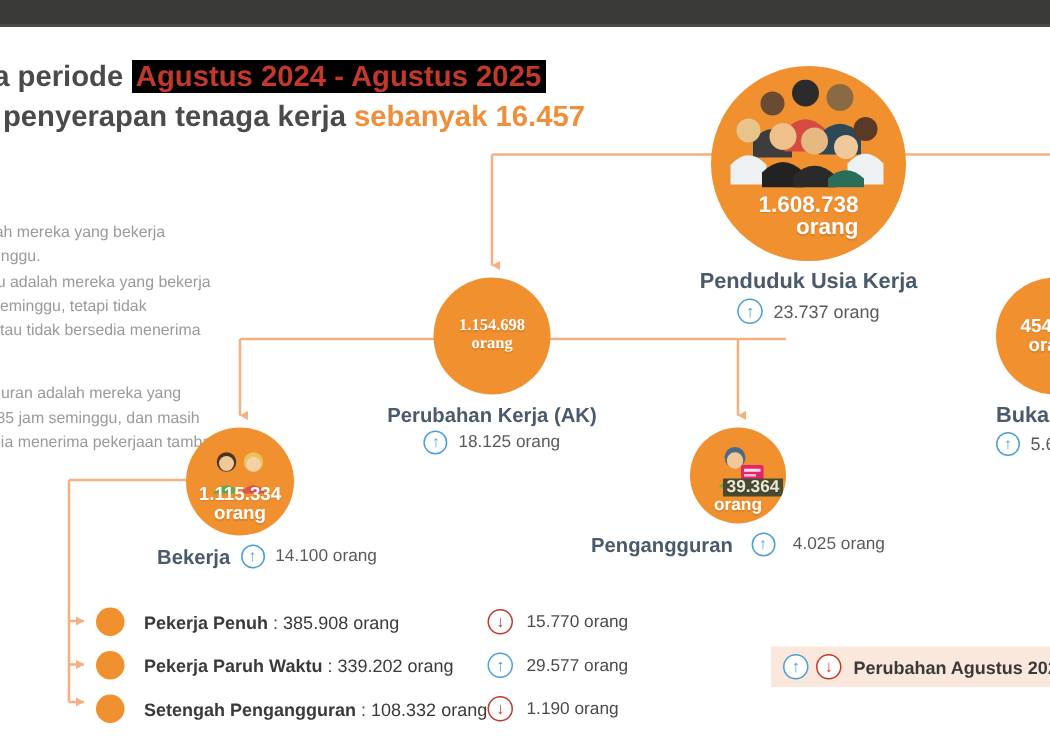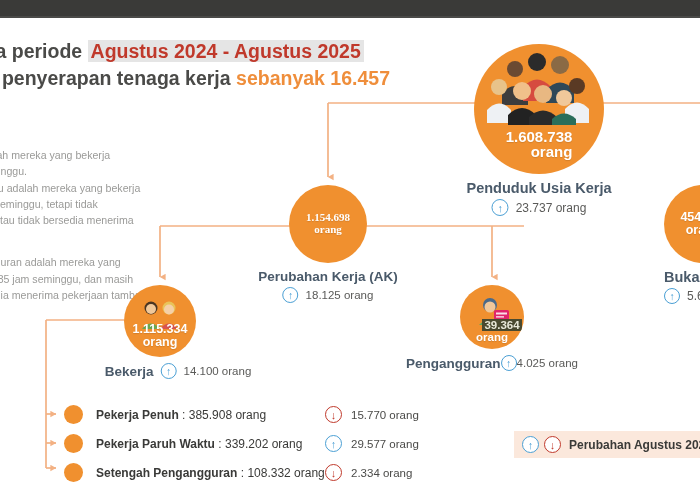--- a/index.html
+++ b/index.html
@@ -25,21 +25,21 @@
     background:#4a4a48;
   }
 
   
   #headline{
     position:absolute; left:-62px; top:38px; width:430px;
     font-size:19.5px; font-weight:bold; line-height:1.38;
     color:#4a4a48; white-space:nowrap;
   }
   #headline .hl-red{
-    color:#c0392b; background:#e5e5e5; padding:0 3px;
+    color:#c0392b; background:#000000; padding:0 3px;
   }
   #headline .hl-orange{ color:#ef8e3b; }
 
   
   #definitions{
     position:absolute; left:-96px; top:148px; width:300px;
     font-size:10.6px; line-height:1.45; color:#9a9a98;
     white-space:nowrap;
   }
   #definitions p{ margin-bottom:1px; }
@@ -118,21 +118,21 @@
     display:flex; align-items:center; gap:7px; white-space:nowrap;
   }
   #node-bekerja .cap-title{ font-size:13.5px;padding-left:36px; }
   #node-bekerja .cap-val{ font-size:11.5px; color:#5a5a58; }
 
   #node-pengangguran{ left:460px; top:285px; }
   #node-pengangguran .bubble{ width:64px; height:64px; }
   #node-pengangguran .val{ font-size:11.5px; padding-bottom:6px; }
   #node-pengangguran .caption{ top:70px; }
   #node-pengangguran .cap-row{
-    display:flex; align-items:center; gap:0; white-space:nowrap;
+    display:flex; align-items:center; gap:12px; white-space:nowrap;
   }
   #node-pengangguran .cap-title{ font-size:13.5px; }
   #node-pengangguran .cap-val{ font-size:11.5px; color:#5a5a58; }
 
   #node-bukanangkatankerja{ left:664px; top:185px; }
   #node-bukanangkatankerja .bubble{ width:78px; height:78px; justify-content:center; }
   #node-bukanangkatankerja .val{ font-size:12.5px; }
   #node-bukanangkatankerja .caption{
     top:84px; left:0; transform:none; text-align:left;
   }
@@ -373,21 +373,21 @@
     </span>
   </div>
 
   <div class="bd-row">
     <span class="bd-dot"></span>
     <span class="bd-text">
       <b>Setengah Pengangguran</b><span> : </span><span>108.332 orang</span>
     </span>
     <span class="bd-delta">
       <span class="arrow down" style="width:17px;height:17px;font-size:11px;">↓</span>
-      <span>2.334 orang</span>
+      <span>1.190 orang</span>
     </span>
   </div>
 
 </div>
 
 <div id="legend">
   <span class="arrow up" style="width:17px;height:17px;font-size:11px;">↑</span>
   <span class="arrow down" style="width:17px;height:17px;font-size:11px;">↓</span>
   <span class="legend-text">Perubahan Agustus 2024</span>
 </div>

